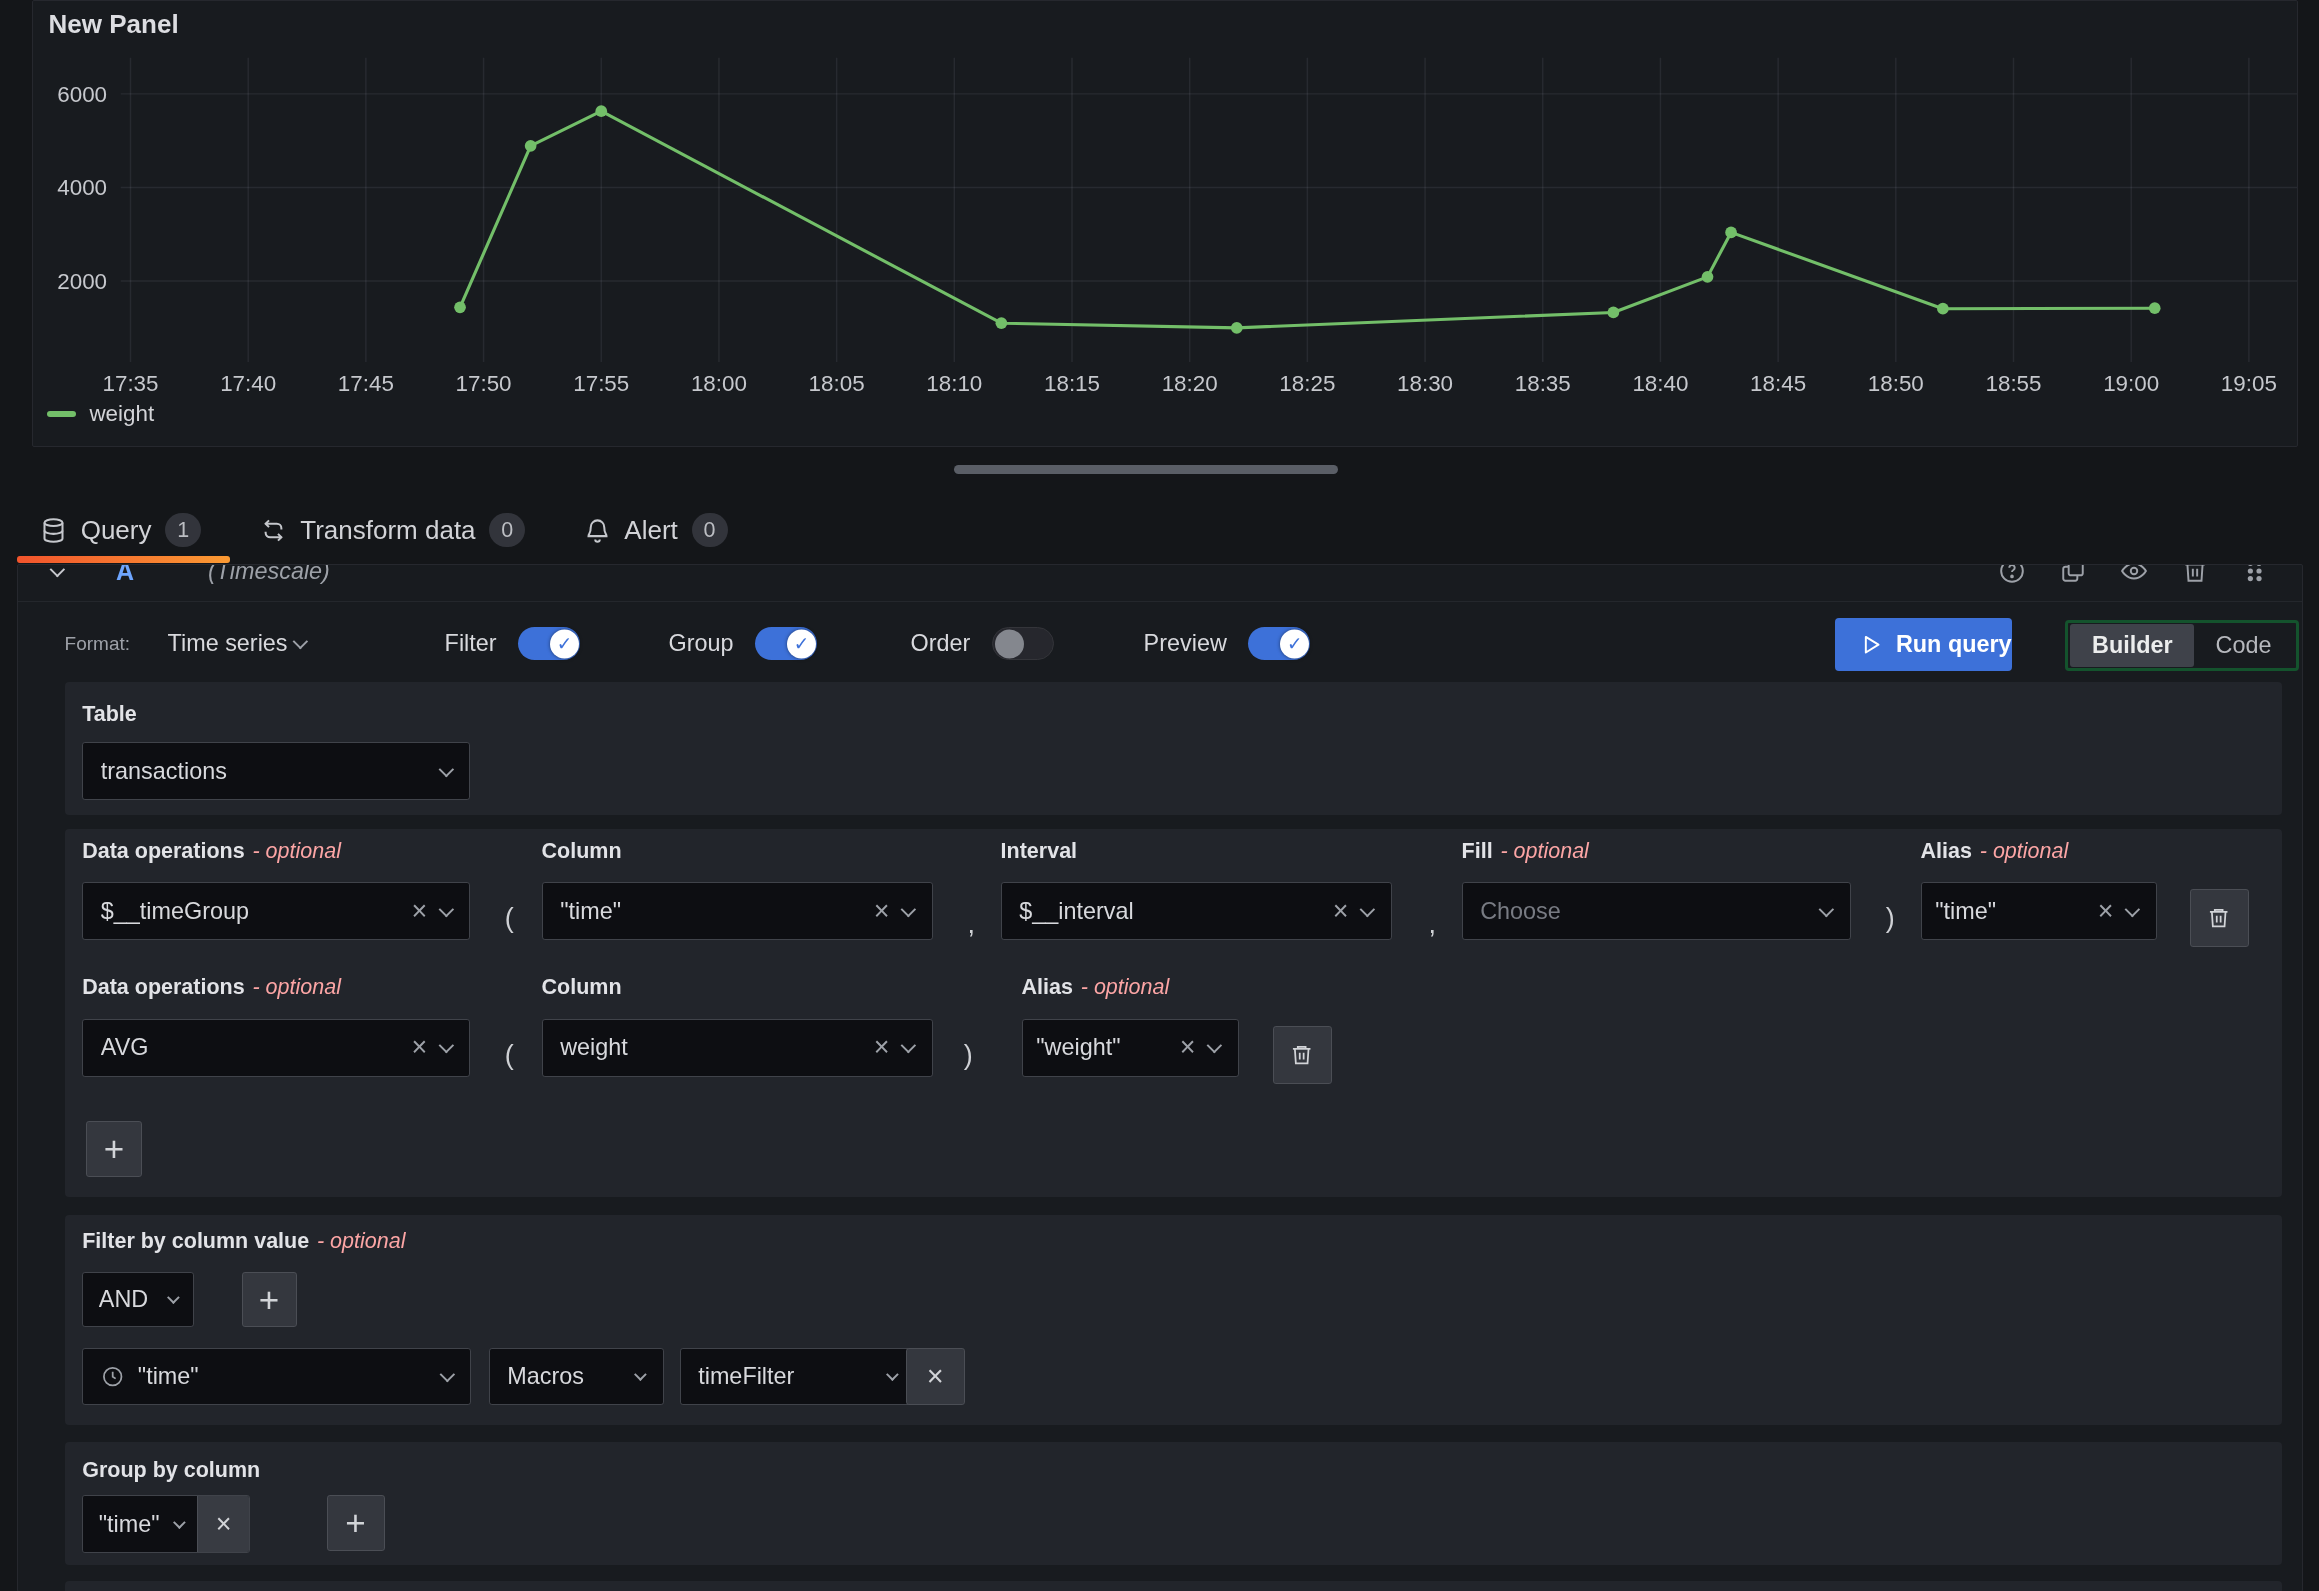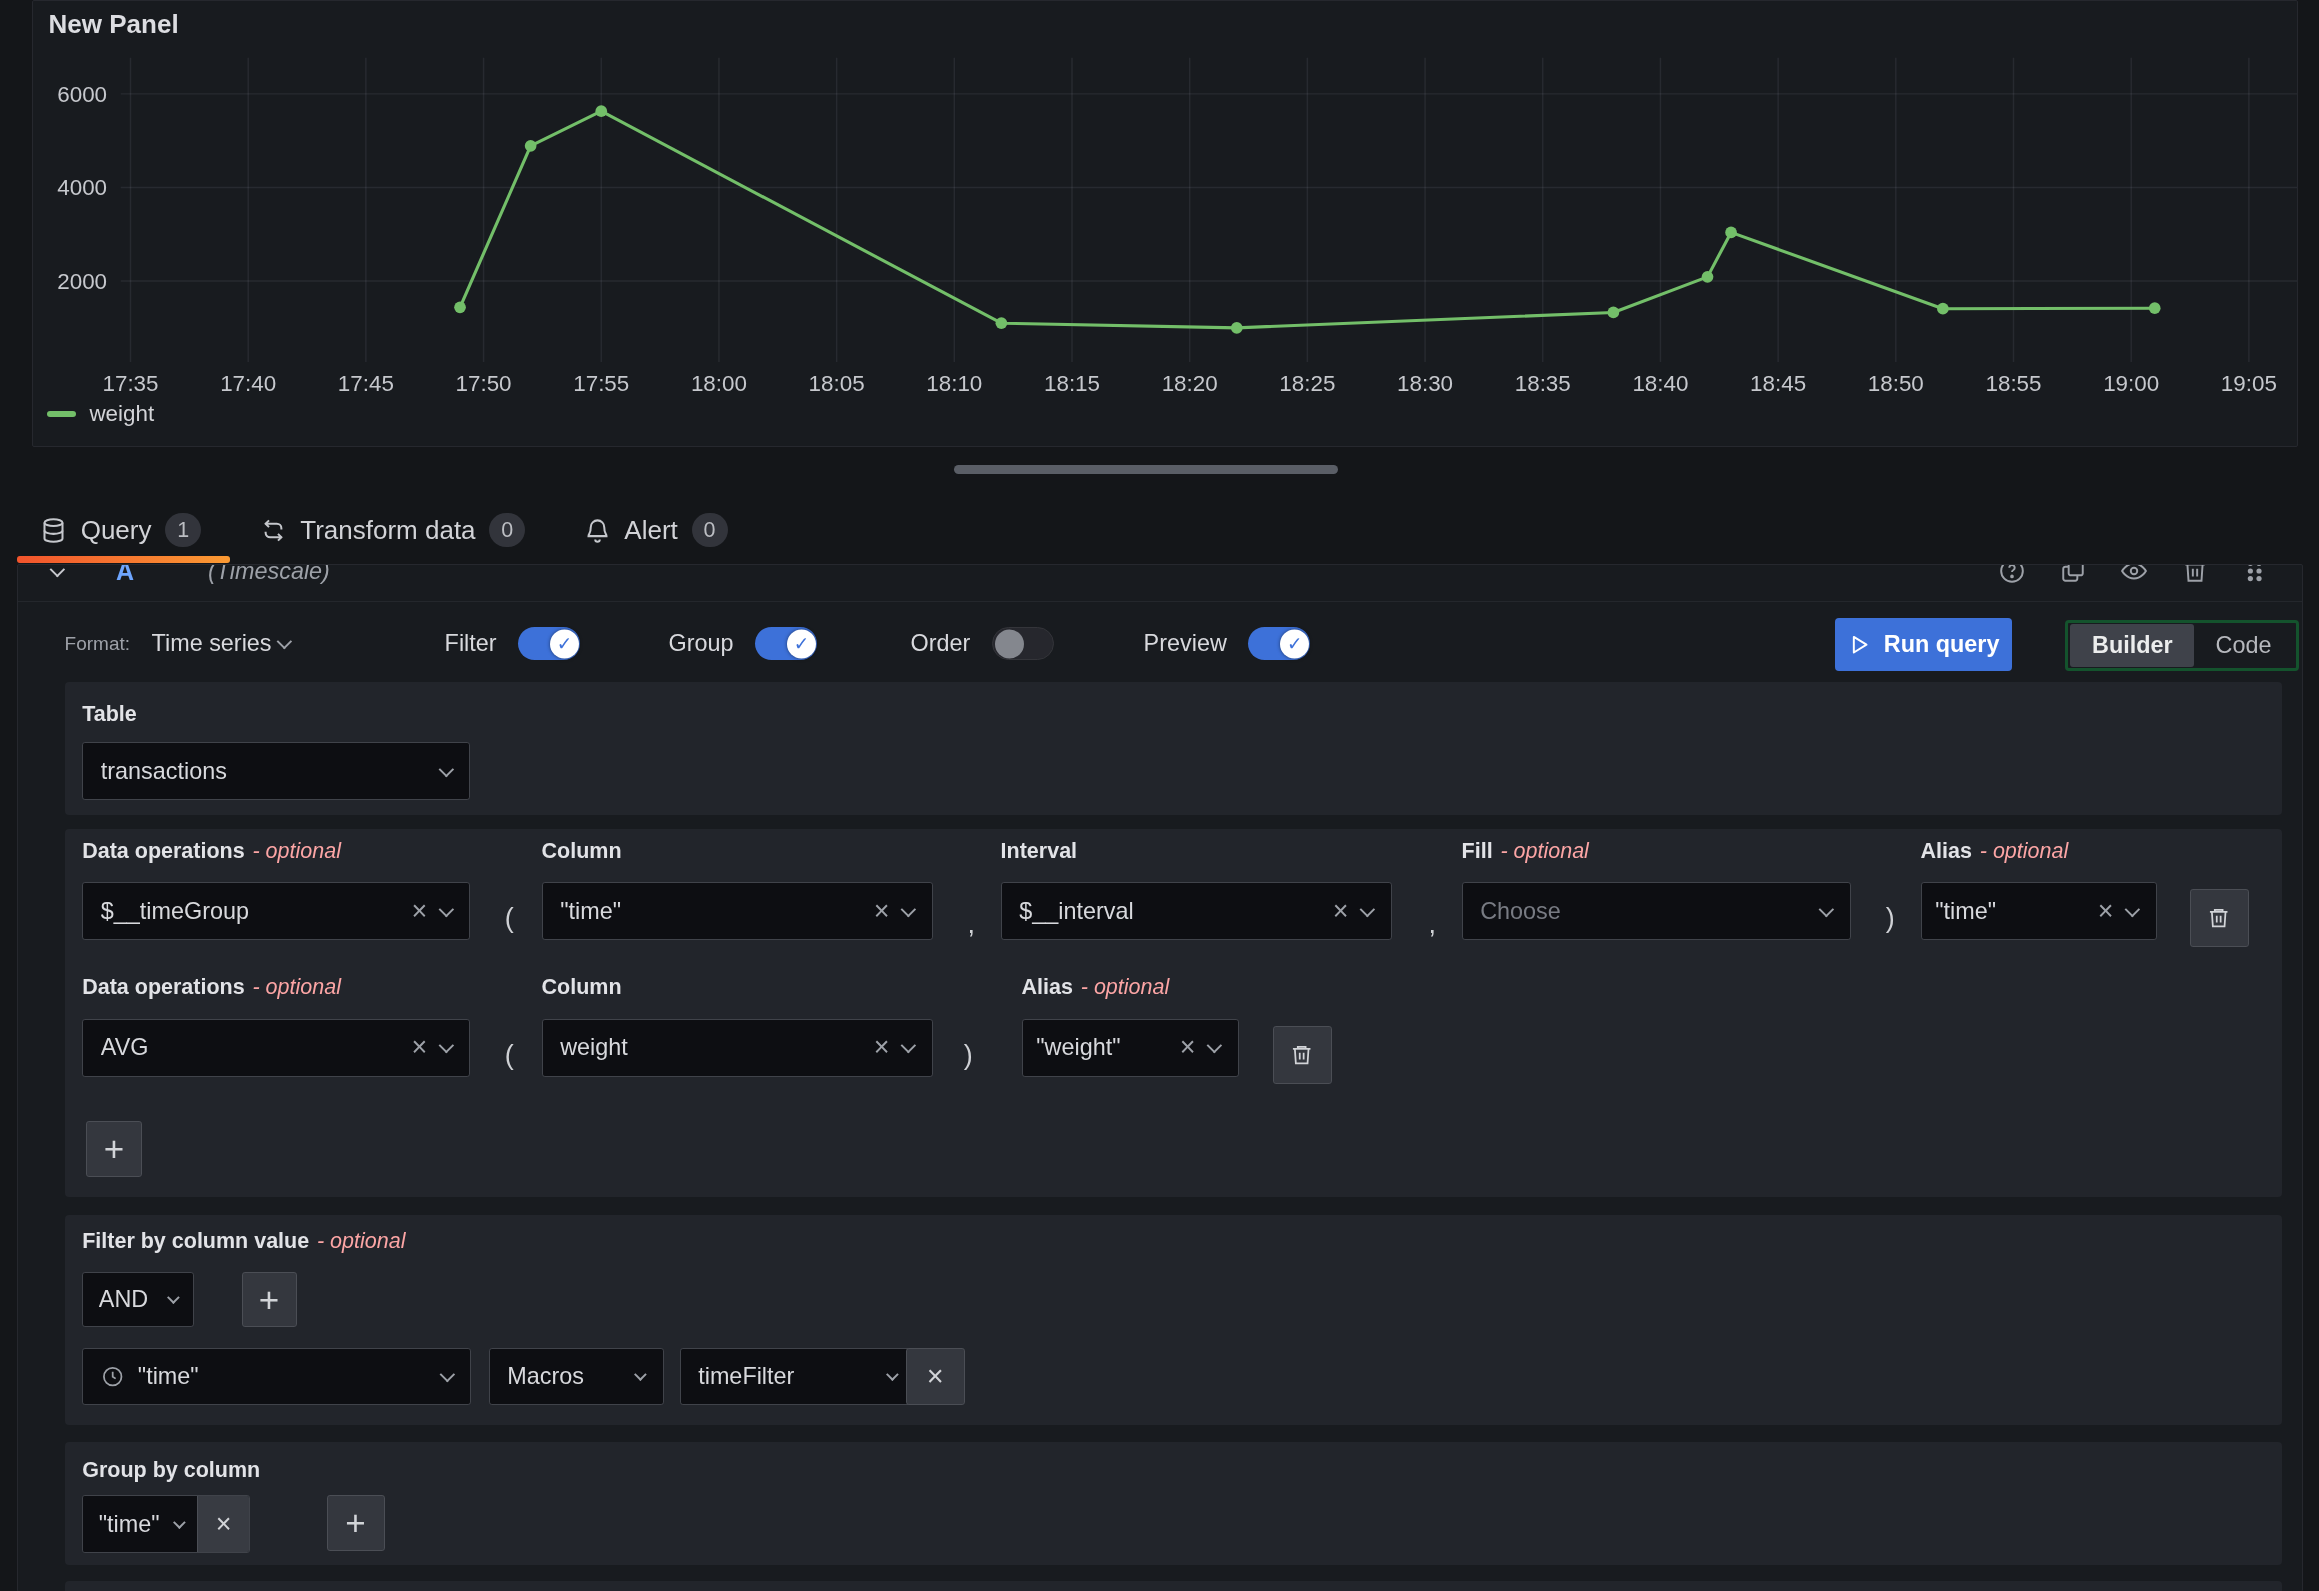--- a/index.html
+++ b/index.html
@@ -35,32 +35,32 @@
   .qhead { position:relative; height:37px; border-bottom:1px solid rgba(204,204,220,0.07); }
   .qhead-left { position:absolute; left:27px; top:-7.8px; display:flex; align-items:center; }
   .ref-id { color:#6ea6ff; font-size:25px; font-weight:700; margin-left:45px; }
   .ds-name { color:#9da1a8; font-size:23.4px; font-style:italic; margin-left:74px; }
   .qhead-icons { position:absolute; right:35px; top:-6.8px; display:flex; align-items:center; gap:35px; color:#9da1a8; }
   .qhead-icons .icon-btn { cursor:pointer; display:block; }
 
   
   .cluster { position:absolute; display:flex; align-items:center; height:55px; }
   .fmt-label { color:#9da1a8; font-size:19px; margin-right:21.5px; }
-  .fmt-value { font-size:23.4px; color:#d8d9dd; cursor:pointer; display:flex; align-items:center; }
+  .fmt-value { font-size:23.4px; color:#d8d9dd; cursor:pointer; display:flex; align-items:center;margin-left:16px; }
   .tgl-label { font-size:23.4px; color:#d8d9dd; margin-right:21.5px; }
   .toggle { position:relative; width:62px; height:33px; border-radius:16.6px; cursor:pointer; }
   .toggle.on  { background:#3d71d9; }
   .toggle.off { background:#26272d; border:1px solid #34353a; }
   .knob { position:absolute; top:50%; transform:translateY(-50%); width:29px; height:29px; border-radius:50%;
           display:flex; align-items:center; justify-content:center; font-size:18.5px; font-weight:700; }
   .toggle.on  .knob { right:1px; background:#fff; color:#3d71d9; box-shadow:0 0 3.9px rgba(0,0,0,.5); }
   .toggle.off .knob { left:2px;  background:#84878e; color:transparent; }
   .run-btn { position:absolute; left:1817px; top:53px; width:177px; height:53px; background:#3d71d9;
              border-radius:3.9px; color:#fff; font-size:23.4px; font-weight:600; display:flex;
-             align-items:center; justify-content:center; gap:13.7px; cursor:pointer; }
+             align-items:center; justify-content:flex-end; gap:13.7px; cursor:pointer; }
   .seg { position:absolute; left:2047px; top:55px; height:51px; border:3px solid #14532d; border-radius:3.9px;
          display:flex; align-items:center; padding:2.9px; }
   .seg-item { height:43px; display:flex; align-items:center; padding:0 21.5px; font-size:23.4px;
               color:#b6b8bd; border-radius:2.9px; cursor:pointer; }
   .seg-item.active { background:#3f424a; color:#eceded; font-weight:700; }
 
   
   .section { position:absolute; left:47px; width:2217px; background:#22252b; border-radius:3.9px; }
   .sec-label { font-size:21.5px; font-weight:600; color:#e2e3e7; }
   .opt { font-style:italic; font-weight:400; color:#fca5a5; margin-left:7.8px; }

